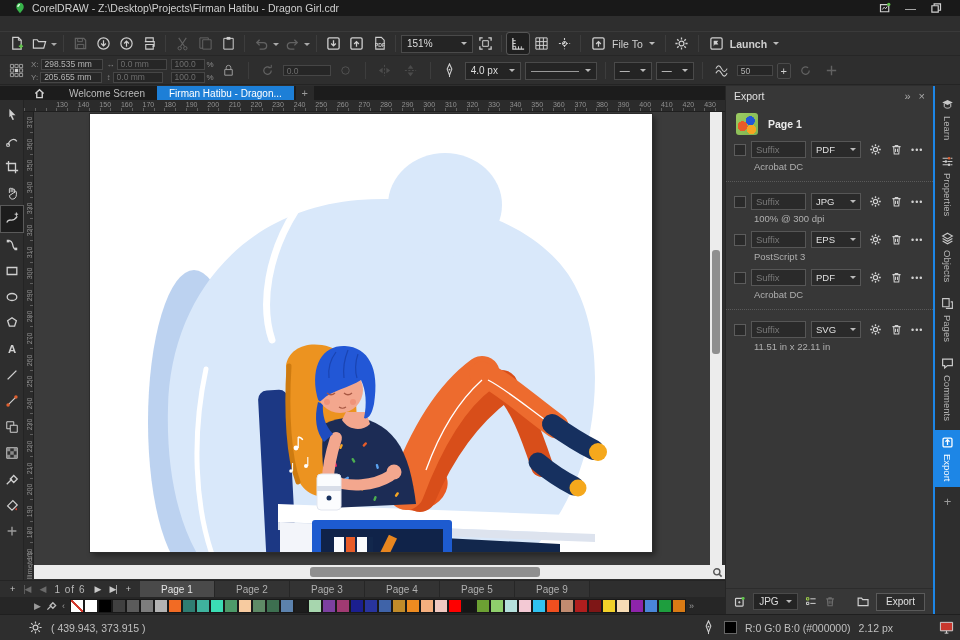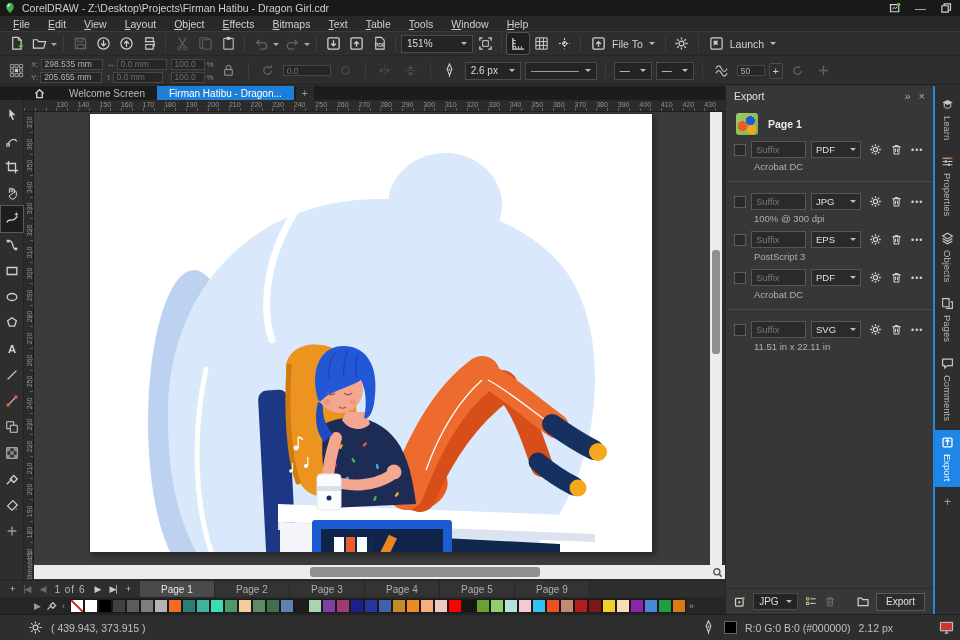--- a/index.html
+++ b/index.html
@@ -1,21 +1,21 @@
 <!DOCTYPE html>
 <html><head>
 <meta charset="utf-8">
 <style>
   html,body{margin:0;padding:0;background:#222;}
   *{box-sizing:border-box;font-family:"Liberation Sans",sans-serif;}
   #app{position:relative;width:960px;height:640px;background:#2e2e2e;overflow:hidden;font-size:11px;color:#c8c8c8;}
   .ic{width:15px;height:15px;display:block;}
   .ic path,.ic rect,.ic circle,.ic ellipse{vector-effect:non-scaling-stroke;}
   
-  #titlebar{position:absolute;top:0;left:0;right:0;height:16px;background:#191919;display:flex;align-items:center;padding:0 4px;gap:6px;}
+  #titlebar{position:absolute;top:0;left:0;right:0;height:16px;background:#191919;display:flex;align-items:center;padding:0 14px;gap:6px;}
   #titlebar .t{font-size:10.5px;color:#cfcfcf;white-space:nowrap;}
   #titlebar .winctl{margin-left:auto;display:flex;align-items:center;gap:14px;padding-right:4px;}
   #titlebar .winctl span{color:#cfcfcf;font-size:11px;line-height:10px;}
   #titlebar .ic{width:12px;height:12px;}
   
   #menubar{position:absolute;top:16px;left:0;right:0;height:15px;background:#282828;display:flex;align-items:center;padding-left:4px;}
   .menu-item{display:inline-block;padding:0 9px;font-size:10.5px;color:#cfcfcf;}
   .menu-item::first-letter{text-decoration:underline;}
   
   #toolbar{position:absolute;top:31px;left:0;right:0;height:25px;background:#2e2e2e;border-top:1px solid #3a3a3a;border-bottom:1px solid #262626;display:flex;align-items:center;padding-left:5px;gap:1px;}
@@ -131,34 +131,20 @@
           <circle cx="13" cy="3.2" r="2.2" fill="#5fc24a"></circle>
         </svg>
       <span>—</span>
       <svg class="ic" viewBox="0 0 16 16">
           <rect x="2.5" y="5" width="8.5" height="8.5" stroke="#cfcfcf" fill="none" stroke-width="1.2"></rect>
           <path d="M5.5 5V2.5H14V11h-3" stroke="#cfcfcf" fill="none" stroke-width="1.2"></path>
         </svg>
     </span>
   </div>
 
-  <div id="menubar">
-      <span class="menu-item">File</span>
-      <span class="menu-item">Edit</span>
-      <span class="menu-item">View</span>
-      <span class="menu-item">Layout</span>
-      <span class="menu-item">Object</span>
-      <span class="menu-item">Effects</span>
-      <span class="menu-item">Bitmaps</span>
-      <span class="menu-item">Text</span>
-      <span class="menu-item">Table</span>
-      <span class="menu-item">Tools</span>
-      <span class="menu-item">Window</span>
-      <span class="menu-item">Help</span>
-    </div>
 
   <div id="toolbar">
       <span class="tbtn">
         <svg viewBox="0 0 16 16" class="ic ">
           <path d="M4 1.5h6l3 3V14H4z" stroke="#cfcfcf" fill="none" stroke-width="1.2"></path>
           <path d="M10 1.5v3h3" stroke="#cfcfcf" fill="none"></path>
           <path d="M10.5 11h4.5M12.8 8.8v4.4" stroke="#5fc24a" stroke-width="1.6"></path>
         </svg>
       </span>
       <span class="tbtn">
@@ -284,21 +270,21 @@
         <span class="arr"></span>
       </span>
       <span class="sep"></span>
       <span class="tbtn">
         <svg viewBox="0 0 16 16" class="ic ">
           <circle cx="8" cy="8" r="2.6" stroke="#cfcfcf" fill="none" stroke-width="1.2"></circle>
           <path d="M8 1.5v2.3M8 12.2v2.3M1.5 8h2.3M12.2 8h2.3M3.4 3.4l1.6 1.6M11 11l1.6 1.6M12.6 3.4L11 5M5 11l-1.6 1.6" stroke="#cfcfcf" stroke-width="1.3"></path>
         </svg>
       </span>
       <span class="sep"></span>
-      <span class="combo" style="background: transparent; border: none;">
+      <span class="combo" style="background: transparent; border: none; font-weight: bold;">
         <svg viewBox="0 0 16 16" class="ic ">
           <rect x="2" y="2" width="12" height="12" rx="1.5" stroke="#cfcfcf" fill="none" stroke-width="1.2"></rect>
           <path d="M5 11V5h5L8.5 7 10 9H6" fill="#cfcfcf"></path>
         </svg>
         <span class="lbl10">Launch</span>
         <span class="arr"></span>
       </span>
     </div>
 
   <div id="propbar">
@@ -381,21 +367,21 @@
       </span>
     <span class="sep"></span>
     <span class="tbtn">
         <svg class="ic" viewBox="0 0 16 16">
           <path d="M8 1l2.5 5.5L8 13 5.5 6.5z" stroke="#cfcfcf" fill="none" stroke-width="1.1"></path>
           <circle cx="8" cy="7" r="1" fill="#cfcfcf"></circle>
           <path d="M8 13v2" stroke="#cfcfcf"></path>
         </svg>
       </span>
     <span class="combo" style="width:56px">
-        <span>2.6 px</span>
+        <span>4.0 px</span>
         <span class="arr" style="margin-left:auto"></span>
       </span>
     <span class="combo" style="width:72px">
         <span style="flex:1;border-top:1px solid #999;margin-top:1px"></span>
         <span class="arr"></span>
       </span>
     <span class="sep"></span>
     <span class="combo" style="width:38px">
         <span>—</span>
         <span class="arr" style="margin-left:auto"></span>
@@ -403,21 +389,21 @@
     <span class="combo" style="width:38px">
         <span>—</span>
         <span class="arr" style="margin-left:auto"></span>
       </span>
     <span class="sep"></span>
     <span class="tbtn">
         <svg class="ic" viewBox="0 0 16 16">
           <path d="M2 6c2-4 4-4 6 0s4 4 6 0M2 11c2-4 4-4 6 0s4 4 6 0" stroke="#cfcfcf" fill="none" stroke-width="1.1"></path>
         </svg>
       </span>
-    <input class="pinput" style="width: 28px;" value="50">
+    <input class="pinput" style="width: 36px;" value="50">
     <span class="tbtn" style="border:1px solid #4a4a4a;width:14px;height:16px;color:#cfcfcf;font-size:11px;">+</span>
     <span class="tbtn disabled">
         <svg class="ic" viewBox="0 0 16 16">
           <path d="M12 8a4 4 0 11-1.2-2.8" stroke="#cfcfcf" fill="none" stroke-width="1.2"></path>
         </svg>
       </span>
     <span class="tbtn disabled">
         <svg class="ic" viewBox="0 0 16 16">
           <path d="M8 3v10M3 8h10" stroke="#cfcfcf" stroke-width="1.4"></path>
         </svg>

